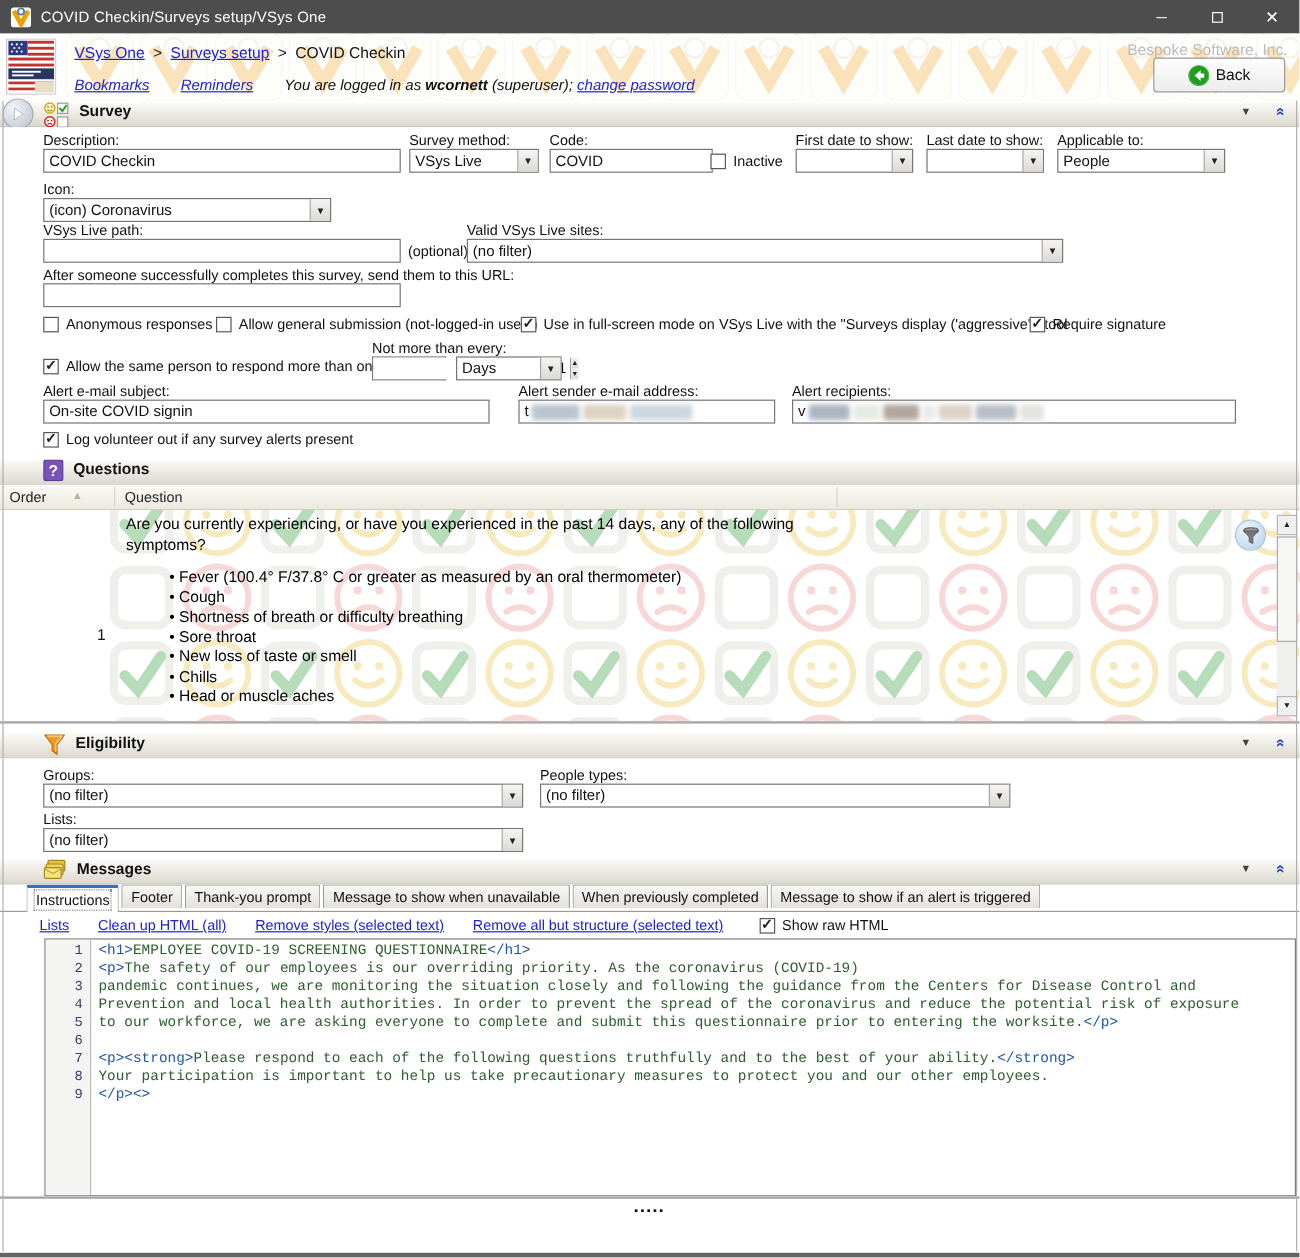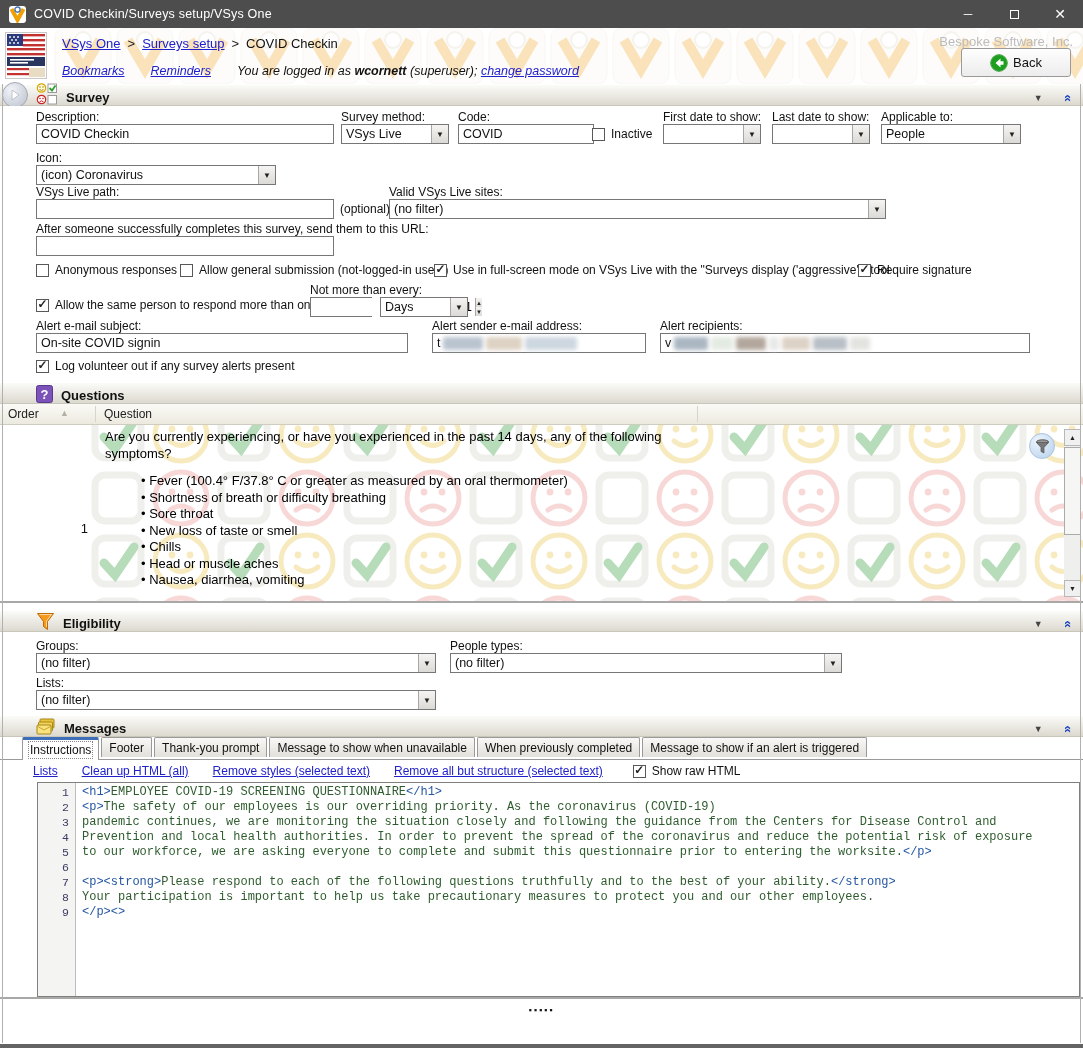--- a/index.html
+++ b/index.html
@@ -23,21 +23,21 @@
   .crumb-sep { color:#222; margin:0 7px; }
   .quick { position:absolute; left:62px; top:36px; font-size:12.5px; font-style:italic; color:#111; display:flex; align-items:center; }
   .quick .link { margin-right:26px; }
   .login-user { font-weight:bold; }
   .brand { position:absolute; right:10px; top:6px; color:#bcbcbc; font-size:13px; }
   .back-btn { position:absolute; right:12px; top:20px; width:110px; height:29px; background:linear-gradient(#fefefe,#ececec);
               border:1px solid #9a9a9a; border-radius:3px; display:flex; align-items:center; justify-content:center; gap:5px; font-size:13px; color:#111; cursor:pointer; }
 
   
   .section-hd { height:22px; background:linear-gradient(#fbfbf8,#dcd9cf); border-top:1px solid #fff; border-bottom:1px solid #c9c6bc;
-                display:flex; align-items:flex-end; position:relative; }
+                display:flex; align-items:flex-start; position:relative; }
   .hd-icon { margin-left:36px; display:flex; }
   .hd-title { font-weight:bold; font-size:13px; margin-left:8px; color:#111; }
   .hd-ctrl { margin-left:auto; display:flex; align-items:center; gap:22px; padding-right:12px; }
   .dd-caret { font-size:9px; color:#444; }
   .collapse { color:#1a3fbf; font-weight:bold; font-size:13px; display:inline-block; transform:rotate(90deg); letter-spacing:-1px; }
   .play-btn { position:absolute; left:2px; top:-3px; width:26px; height:26px; border-radius:50%;
               background:radial-gradient(circle at 35% 30%, #f2f4f8, #b9bfcc); border:1px solid #a2a8b4;
               display:flex; align-items:center; justify-content:center; }
 
   .fld-label { position:absolute; font-size:12px; color:#111; white-space:nowrap; }
@@ -729,26 +729,26 @@
         <circle cx="21" cy="24" r="3.4" fill="#f2b6b6" opacity=".55"></circle>
         <circle cx="39" cy="24" r="3.4" fill="#f2b6b6" opacity=".55"></circle>
         <path d="M19 42 Q30 34 41 42" stroke="#f2b6b6" stroke-width="5" fill="none" opacity=".55" stroke-linecap="round"></path>
       </svg>
     </div>
   <div class="q-order">1</div>
   <div class="q-text">
     <div>Are you currently experiencing, or have you experienced in the past 14 days, any of the following symptoms?</div>
     <ul id="q-bullets">
         <li>Fever (100.4° F/37.8° C or greater as measured by an oral thermometer)</li>
+        <li>Cough</li>
         <li>Shortness of breath or difficulty breathing</li>
         <li>Sore throat</li>
         <li>New loss of taste or smell</li>
         <li>Chills</li>
         <li>Head or muscle aches</li>
-        <li>Nausea, diarrhea, vomiting</li>
       </ul>
   </div>
   <div class="funnel-btn">
     <svg width="15" height="15" viewBox="0 0 15 15">
       <ellipse cx="7.5" cy="3" rx="6" ry="2.2" fill="#9a9a9a" stroke="#555"></ellipse>
       <path d="M1.5 3.5 L6 8.5 L6 12.5 L9 14 L9 8.5 L13.5 3.5 Z" fill="#777" stroke="#555" stroke-width=".7"></path>
     </svg>
   </div>
   <div class="vscroll">
     <span class="vs-btn" style="top:0">▲</span>

